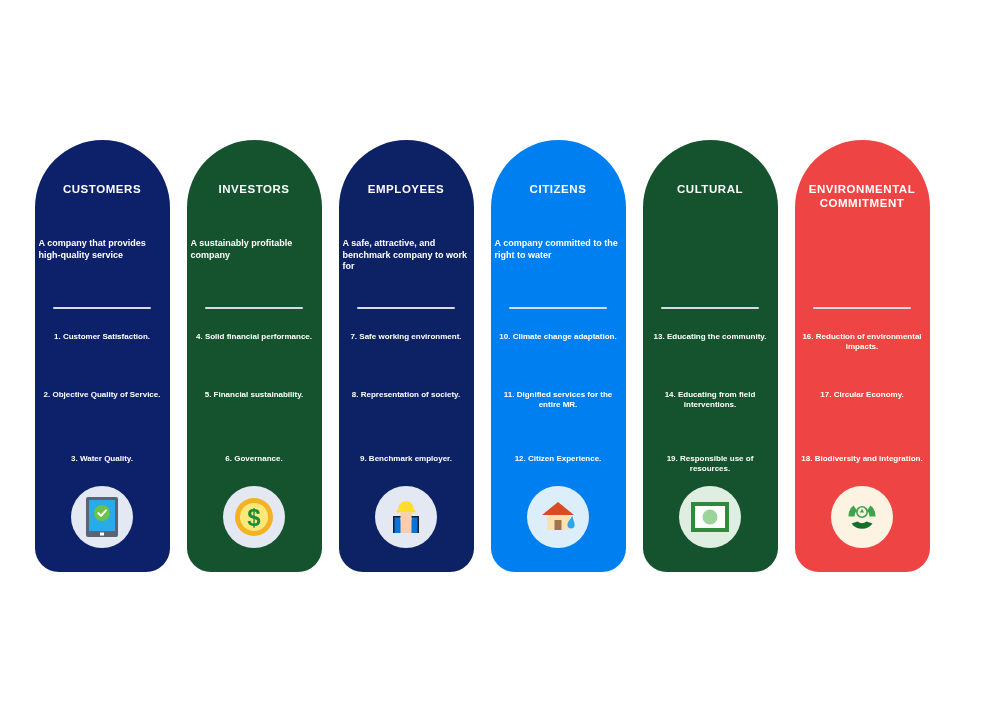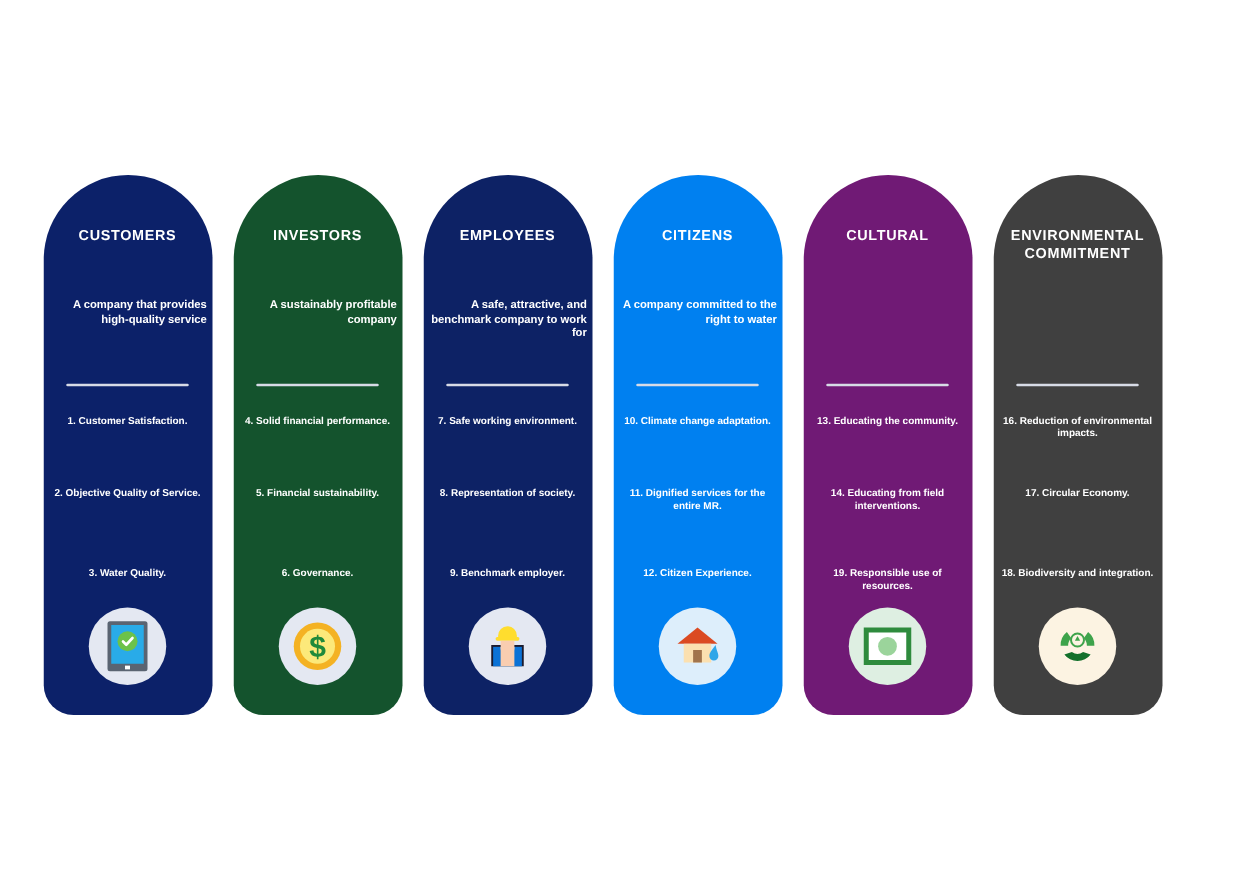--- a/index.html
+++ b/index.html
@@ -54,21 +54,21 @@
     letter-spacing: 0.55px;
     line-height: 1.25;
     text-transform: uppercase;
   }
 
   .card-subtitle {
     position: absolute;
     left: 4px;
     right: 4px;
     top: 98px;
-    text-align: right;
+    text-align: left;
     color: #ffffff;
     font-size: 9px;
     font-weight: bold;
     line-height: 1.28;
   }
 
   .divider {
     position: absolute;
     left: 50%;
     transform: translateX(-50%);
@@ -172,35 +172,35 @@
         <div class="icon-badge" style="background: rgb(221, 238, 251);">
     <svg width="44" height="38" viewBox="0 0 44 38">
       <path d="M6 17 L22 4 L38 17 Z" fill="#DB4A22"></path>
       <rect x="11" y="17" width="22" height="15" fill="#FBE0B0"></rect>
       <rect x="18.5" y="22" width="7" height="10" fill="#A1744C"></rect>
       <path d="M36.5 18 C33 22.5 31.5 24.5 31.5 26.8 a3.6 3.6 0 0 0 7.2 0
                C38.7 24.5 37.2 22.5 36.5 18 Z" fill="#2FA6E8"></path>
     </svg>
         </div>
       </div>
-      <div class="card" style="background: #701a75;">
+      <div class="card" style="background: #14532d;">
         <div class="card-title">CULTURAL</div>
         <div class="divider"></div>
         <div class="goal goal-0">13. Educating the community.</div>
         <div class="goal goal-1">14. Educating from field interventions.</div>
         <div class="goal goal-2">19. Responsible use of resources.</div>
         <div class="icon-badge" style="background: rgb(222, 239, 226);">
     <svg width="40" height="32" viewBox="0 0 40 32">
       <rect x="1" y="1" width="38" height="30" fill="#2E8B3D"></rect>
       <rect x="5" y="5" width="30" height="22" fill="#ffffff"></rect>
       <circle cx="20" cy="16" r="7.5" fill="#9BD49B"></circle>
     </svg>
         </div>
       </div>
-      <div class="card" style="background: #404040;">
+      <div class="card" style="background: #ef4444;">
         <div class="card-title">ENVIRONMENTAL COMMITMENT</div>
         <div class="divider"></div>
         <div class="goal goal-0">16. Reduction of environmental impacts.</div>
         <div class="goal goal-1">17. Circular Economy.</div>
         <div class="goal goal-2">18. Biodiversity and integration.</div>
         <div class="icon-badge" style="background: rgb(252, 243, 226);">
     <svg width="44" height="40" viewBox="0 0 44 40">
       <path d="M13.5 8.5 A13.5 13.5 0 0 0 8.5 19.5 L14.5 19.5
                A8 8 0 0 1 17 13.5 Z" fill="#3EA34B"></path>
       <path d="M30.5 8.5 A13.5 13.5 0 0 1 35.5 19.5 L29.5 19.5

